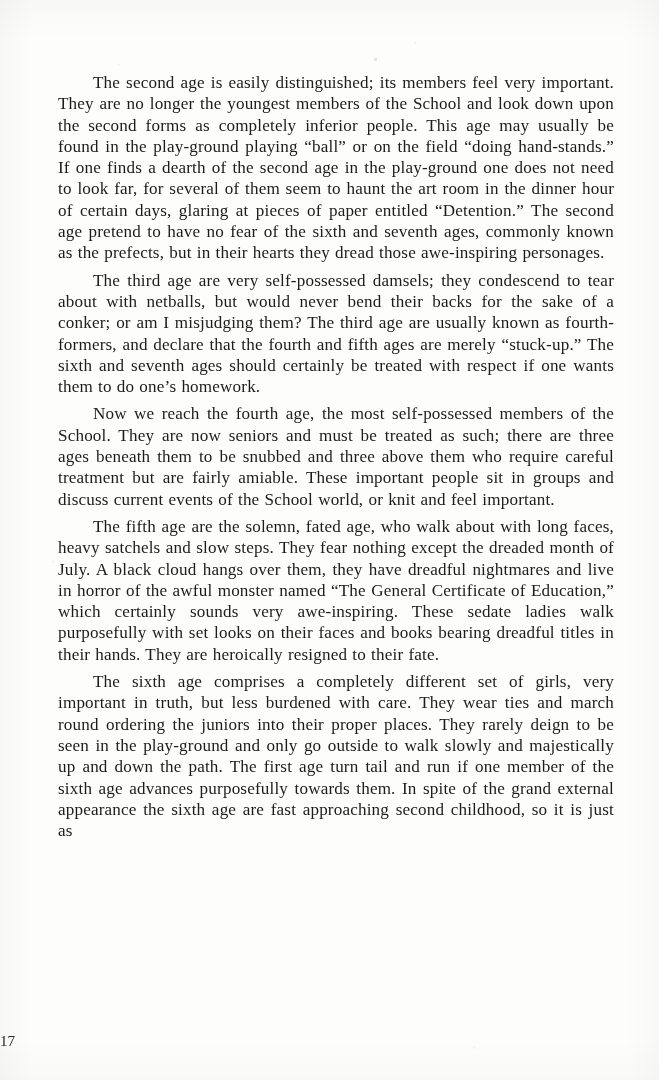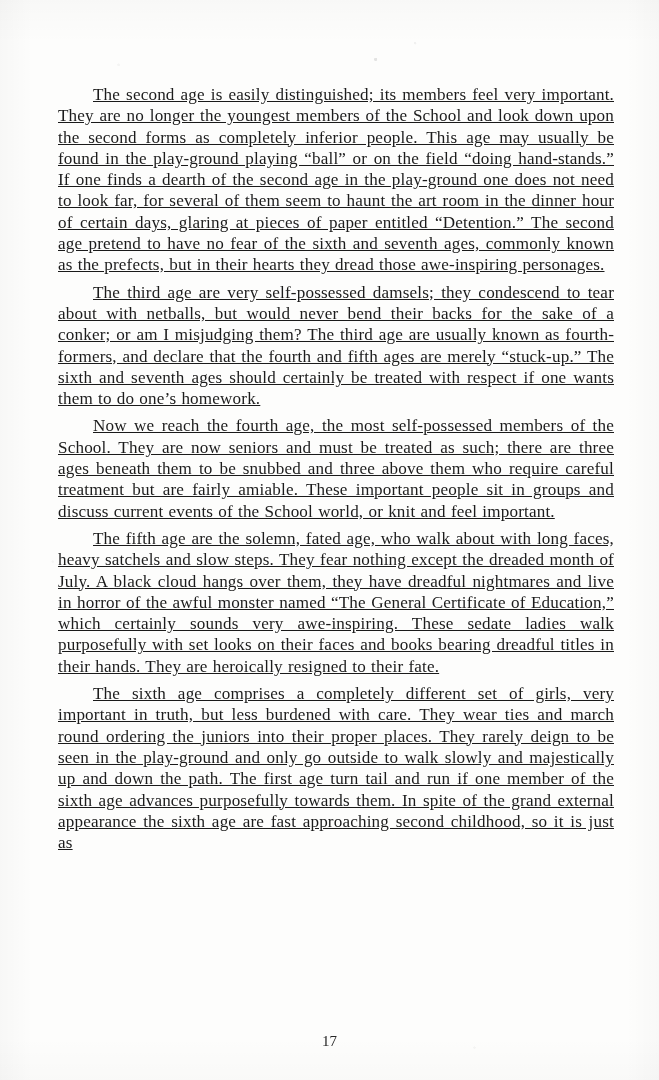--- a/index.html
+++ b/index.html
@@ -37,23 +37,22 @@
       radial-gradient(circle at 88% 55%, rgba(0,0,0,0.03)  0 1.0px, transparent 1.5px),
       radial-gradient(circle at 8%  52%, rgba(0,0,0,0.03)  0 1.0px, transparent 1.5px),
       radial-gradient(circle at 72% 97%, rgba(0,0,0,0.03)  0 1.0px, transparent 1.5px),
       linear-gradient(90deg, rgba(0,0,0,0.022) 0%, rgba(0,0,0,0) 5%, rgba(0,0,0,0) 95%, rgba(0,0,0,0.020) 100%),
       linear-gradient(180deg, rgba(0,0,0,0.018) 0%, rgba(0,0,0,0) 4%, rgba(0,0,0,0) 96%, rgba(0,0,0,0.015) 100%);
   }
 
   #text-column {
     position: absolute;
     left: 58px;
-    top: 84px;
+    top: 72px;
     width: 556px;
-    text-decoration: underline;
   }
 
   p.body-paragraph {
     margin: 0 0 6px 0;
     text-indent: 35px;
     text-align: justify;
     text-justify: inter-word;
     font-size: 17.1px;
     line-height: 21.3px;
     letter-spacing: 0.01em;
@@ -65,21 +64,20 @@
   
   p.body-paragraph.justify-last-line {
     text-align-last: justify;
   }
 
   #page-number {
     position: absolute;
     left: 0;
     right: 0;
     top: 1032px;
-    text-align: center;
     font-size: 15px;
     line-height: 18px;
     color: #262626;
     font-family: "Liberation Serif", "DejaVu Serif", serif;
   }
 </style>
 </head>
 <body>
 
 <div id="page">

